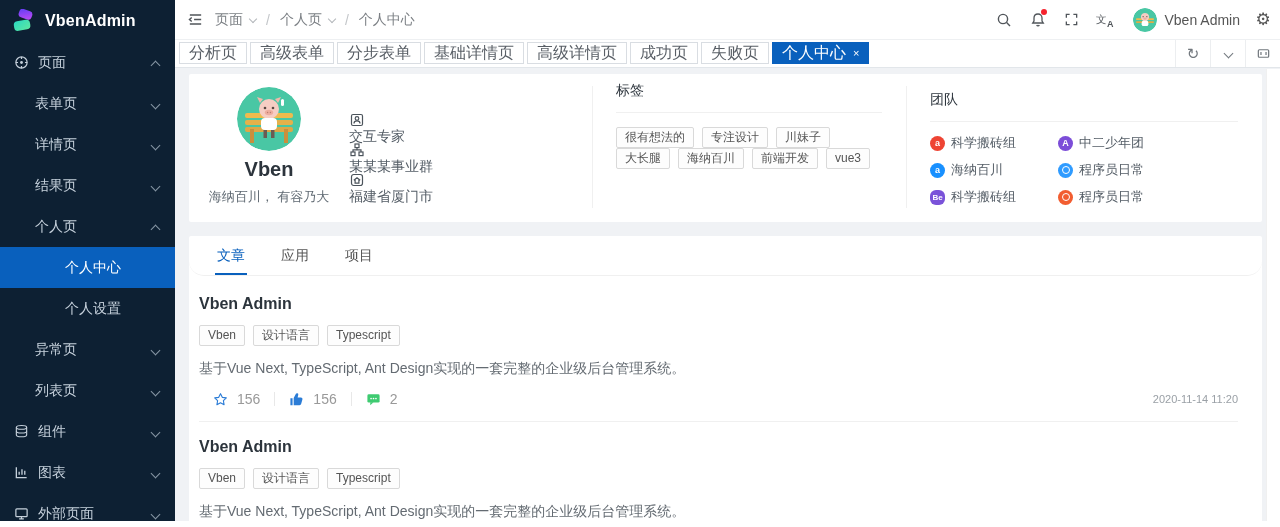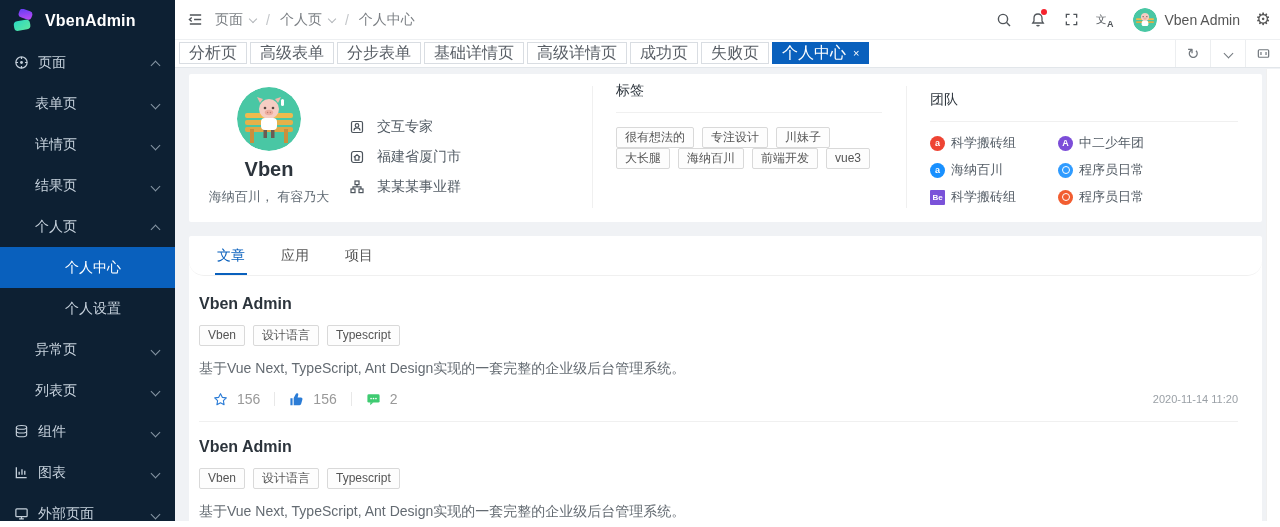--- a/index.html
+++ b/index.html
@@ -60,37 +60,37 @@
 
   
   .profile-card { height:148px; display:flex; }
   .p-sec { position:relative; }
   .p-sec1 { width:403px; display:flex; padding-top:13px; }
   .p-left { width:160px; text-align:center; }
   .avatar-big { width:64px; height:64px; border-radius:50%; margin:0 auto; display:block; }
   .p-name { font-size:20px; font-weight:bold; color:#2c343c; margin-top:7px; }
   .p-motto { font-size:13px; color:#606a73; margin-top:7px; }
   .p-details { padding-top:25px; }
-  .p-detail { display:flex; align-items:center; height:30px; color:#545d66; font-size:14px; }
+  .p-detail { display:flex; height:30px; color:#545d66; font-size:14px;flex-direction:column; }
   .p-detail .dico { display:flex; margin-right:12px; color:#4c545c; }
   .p-sec2 { width:314px; padding:8px 24px 0; }
   .p-sec3 { flex:1; padding:17px 24px 0; }
   .p-sec2::before, .p-sec3::before { content:""; position:absolute; left:0; top:12px; bottom:14px; width:1px; background:#f0f0f0; }
   .panel-title { font-size:14px; color:#2c343c; padding-bottom:12px; border-bottom:1px solid #f0f0f0; }
   .tag-wrap { margin-top:14px; display:flex; flex-wrap:wrap; gap:0 8px; }
   .chip { border:1px solid #d9d9d9; background:#fdfdfd; border-radius:2px; font-size:12px; color:#555; padding:2px 8px; line-height:15px; cursor:default; }
   .team-grid { margin-top:12px; display:grid; grid-template-columns:128px auto; row-gap:9px; }
   .team { display:flex; align-items:center; gap:6px; font-size:13px; color:#545d66; cursor:pointer; }
   .badge { width:15px; height:15px; border-radius:50%; color:#fff; font-size:9px; font-weight:bold; display:inline-flex; align-items:center; justify-content:center; flex-shrink:0; }
   .badge.red { background:#ee4433; }
   .badge.purple { background:#7c4dd8; }
   .badge.blue { background:#1890ff; }
   .badge.ring-blue { background:#2f9bff; }
   .badge.ring-orange { background:#f25d30; }
-  .badge.square-purple { border-radius:1px; background:#7a52d9; font-size:8px; }
+  .badge.square-purple { border-radius:6px; background:#7a52d9; font-size:8px; }
   .badge.ring-blue::after, .badge.ring-orange::after { content:""; width:6px; height:6px; border:1.6px solid #fff; border-radius:50%; }
 
   
   .articles-card { margin-top:14px; height:420px; }
   .atabs { display:flex; padding-left:10px; border-bottom:1px solid #f0f0f0;border-radius:15px; }
   .atab { margin:0 16px; padding:11px 2px 8px; font-size:14px; color:#555; cursor:pointer; border-bottom:2px solid transparent; }
   .atab.active { color:#0960bd; border-bottom-color:#0960bd; }
   .article { padding:0 24px 0 10px; }
   .a-title { font-size:16px; font-weight:bold; color:#2c343c; padding-top:19px; }
   .a-tags { margin-top:12px; display:flex; gap:8px; }
@@ -371,36 +371,36 @@
                     <rect x="2.5" y="2.5" width="11" height="11" rx="1.5"></rect>
                     <circle cx="8" cy="6.4" r="1.8"></circle>
                     <path d="M5 11.6c0-1.7 1.3-2.7 3-2.7s3 1 3 2.7"></path>
                   </svg>
               </span>
               <span>交互专家</span>
             </div>
             <div class="p-detail">
               <span class="dico">
                 <svg width="16" height="16" viewBox="0 0 16 16" fill="none" stroke="currentColor" stroke-width="1.2">
-                    <rect x="2.5" y="2.5" width="11" height="11" rx="2.2"></rect>
-                    <path d="M4.8 8.3L8 5.7l3.2 2.6M6.1 7.8v3.4h3.8V7.8"></path>
-                  </svg>
-              </span>
-              <span>福建省厦门市</span>
-            </div>
-            <div class="p-detail">
-              <span class="dico">
-                <svg width="16" height="16" viewBox="0 0 16 16" fill="none" stroke="currentColor" stroke-width="1.2">
                     <rect x="6" y="2" width="4" height="3.6"></rect>
                     <rect x="2" y="10" width="4" height="3.6"></rect>
                     <rect x="10" y="10" width="4" height="3.6"></rect>
                     <path d="M8 5.6v2.2M8 7.8H4v2.2M8 7.8h4v2.2"></path>
                   </svg>
               </span>
               <span>某某某事业群</span>
+            </div>
+            <div class="p-detail">
+              <span class="dico">
+                <svg width="16" height="16" viewBox="0 0 16 16" fill="none" stroke="currentColor" stroke-width="1.2">
+                    <rect x="2.5" y="2.5" width="11" height="11" rx="2.2"></rect>
+                    <path d="M4.8 8.3L8 5.7l3.2 2.6M6.1 7.8v3.4h3.8V7.8"></path>
+                  </svg>
+              </span>
+              <span>福建省厦门市</span>
             </div>
           </div>
         </div>
 
         <div class="p-sec p-sec2">
           <div class="panel-title">标签</div>
           <div class="tag-wrap">
             <span class="chip">很有想法的</span>
             <span class="chip">专注设计</span>
             <span class="chip">川妹子</span>

